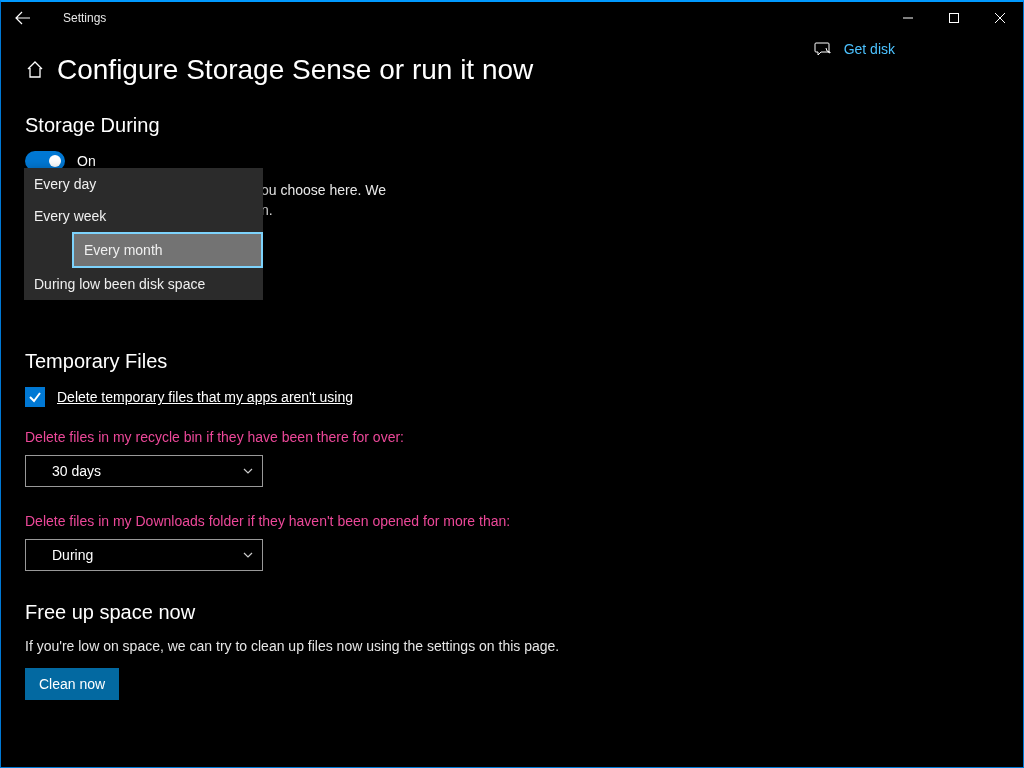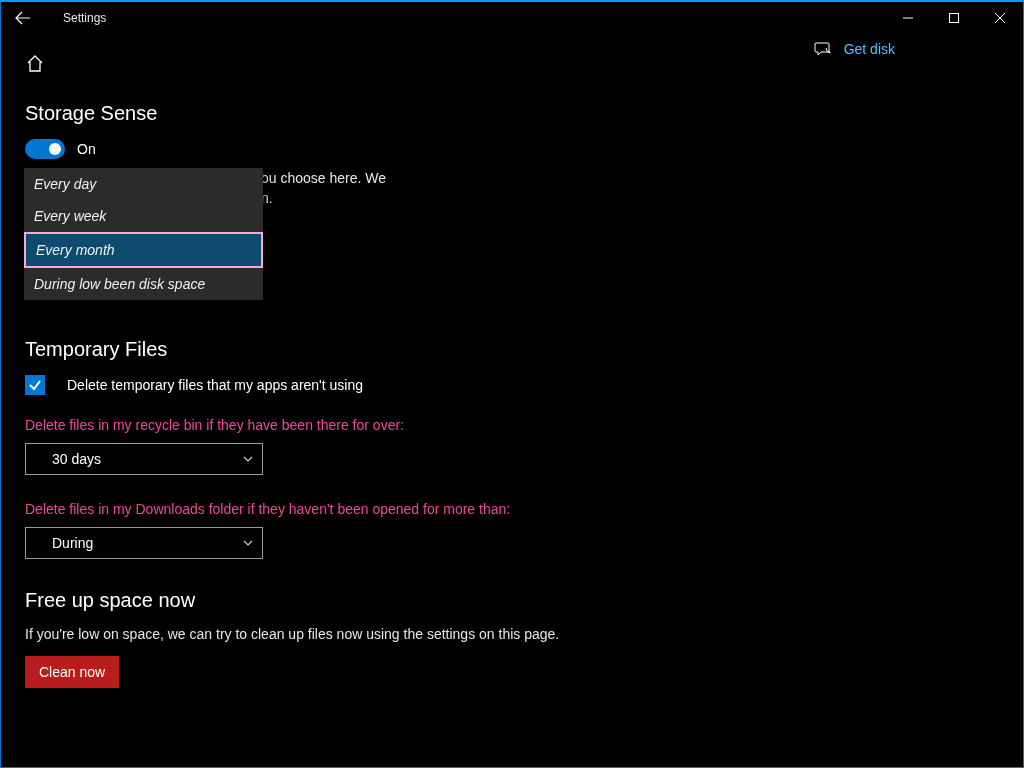--- a/index.html
+++ b/index.html
@@ -96,31 +96,32 @@
     width: 239px;
     background: #2b2b2b;
     box-shadow: 0 4px 12px rgba(0,0,0,0.5);
     z-index: 10;
   }
   .dropdown-open .opt {
     padding: 8px 10px;
     font-size: 14px;
     color: #f0f0f0;
     cursor: pointer;
-    font-style: italic;
   }
   .dropdown-open .opt.selected {
-    background: #0c4a6e;
-    border: 2px solid #f9a8d4;
+    background: #737373;
+    border: 2px solid #7dd3fc;
+    margin-left: 48px;
   }
   .section { margin-top: 52px; }
   .section-tf { margin-top: 130px; }
   .check-row {
-    display: flex; align-items: center; gap: 22px;
+    display: flex; align-items: center; gap: 12px;
     margin: 12px 0 22px 0;
+    text-decoration: underline;
   }
   .checkbox {
     width: 20px; height: 20px;
     background: #0078d4;
     display: flex; align-items: center; justify-content: center;
     cursor: pointer;
   }
   .check-label { font-size: 14px; }
   .field-label {
     font-size: 14px; color: #ec4899;
@@ -136,21 +137,21 @@
     font-size: 14px;
     cursor: pointer;
     margin-bottom: 26px;
   }
   .free-desc {
     font-size: 14px;
     color: #e5e5e5;
     margin-bottom: 14px;
   }
   .clean-btn {
-    background: #b91c1c;
+    background: #0369a1;
     border: none;
     color: #fff;
     padding: 8px 14px;
     font-size: 14px;
     cursor: pointer;
   }
   svg { display: block; }
 </style>
 </head>
 <body>
@@ -191,23 +192,24 @@
     </span>
     <span>Get disk</span>
   </div>
 
   <div class="header-row">
     <span class="home-icon">
       <svg width="20" height="20" viewBox="0 0 20 20">
           <path d="M3 9 L10 2 L17 9 M5 8 V17 H15 V8" stroke="#fff" stroke-width="1.3" fill="none"></path>
         </svg>
     </span>
-  </div>
-
-  <h2 class="section-title">Storage Sense</h2>
+    <h1 class="page-title">Configure Storage Sense or run it now</h1>
+  </div>
+
+  <h2 class="section-title">Storage During</h2>
 
   <div class="toggle-row">
     <div class="toggle">
       <div class="knob"></div>
     </div>
     <span class="toggle-label">On</span>
   </div>
 
   <div class="description" style="padding-left:236px; white-space:pre;">ou choose here. We
 n.</div>

